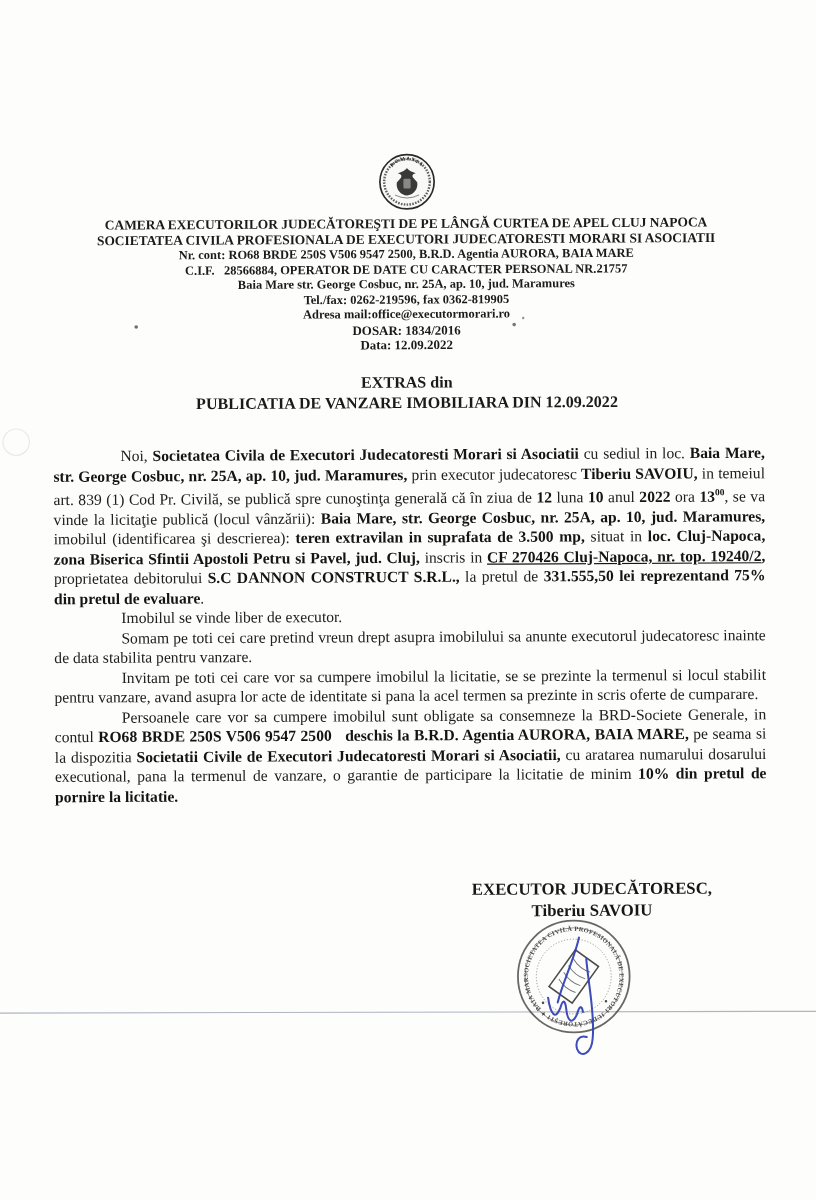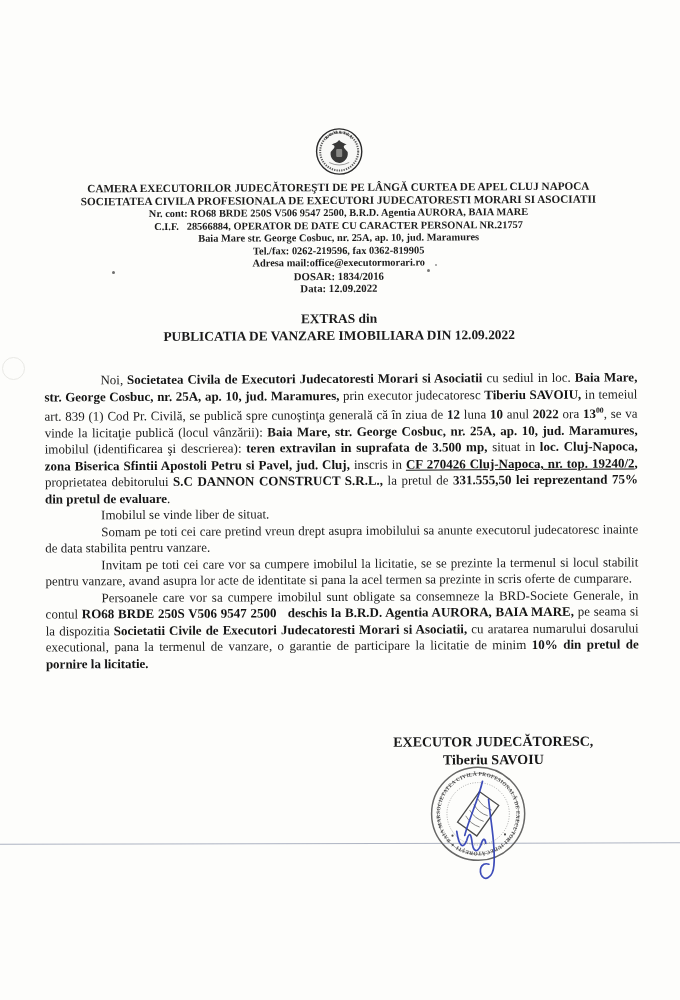--- a/index.html
+++ b/index.html
@@ -75,21 +75,21 @@
       <div class="h-md">Data: 12.09.2022</div>
     </div>
 
     <div class="title">
       <div>EXTRAS din</div>
       <div>PUBLICATIA DE VANZARE IMOBILIARA DIN 12.09.2022</div>
     </div>
 
     <div class="body">
       <p><span>Noi, </span><span class="b">Societatea Civila de Executori Judecatoresti Morari si Asociatii</span><span> cu sediul in loc. </span><span class="b">Baia Mare, str. George Cosbuc, nr. 25A, ap. 10, jud. Maramures,</span><span> prin executor judecatoresc </span><span class="b">Tiberiu SAVOIU,</span><span> in temeiul art. 839 (1) Cod Pr. Civilă, se publică spre cunoştinţa generală că în ziua de </span><span class="b">12</span><span> luna </span><span class="b">10</span><span> anul </span><span class="b">2022</span><span> ora </span><span class="b">13</span><span class="b sup">00</span><span>, se va vinde la licitaţie publică (locul vânzării): </span><span class="b">Baia Mare, str. George Cosbuc, nr. 25A, ap. 10, jud. Maramures,</span><span> imobilul (identificarea şi descrierea): </span><span class="b">teren extravilan in suprafata de 3.500 mp,</span><span> situat in </span><span class="b">loc. Cluj-Napoca, zona Biserica Sfintii Apostoli Petru si Pavel, jud. Cluj,</span><span> inscris in </span><span class="b u">CF 270426 Cluj-Napoca, nr. top. 19240/2</span><span class="b">,</span><span> proprietatea debitorului </span><span class="b">S.C DANNON CONSTRUCT S.R.L.,</span><span> la pretul de </span><span class="b">331.555,50 lei reprezentand 75% din pretul de evaluare</span><span>.</span></p>
-      <p><span>Imobilul se vinde liber de situat.</span></p>
+      <p><span>Imobilul se vinde liber de executor.</span></p>
       <p><span>Somam pe toti cei care pretind vreun drept asupra imobilului sa anunte executorul judecatoresc inainte de data stabilita pentru vanzare.</span></p>
       <p><span>Invitam pe toti cei care vor sa cumpere imobilul la licitatie, se se prezinte la termenul si locul stabilit pentru vanzare, avand asupra lor acte de identitate si pana la acel termen sa prezinte in scris oferte de cumparare.</span></p>
       <p><span>Persoanele care vor sa cumpere imobilul sunt obligate sa consemneze la BRD-Societe Generale, in contul </span><span class="b">RO68 BRDE 250S V506 9547 2500</span><span class="b">&nbsp;&nbsp; deschis la B.R.D. Agentia AURORA, BAIA MARE,</span><span> pe seama si la dispozitia </span><span class="b">Societatii Civile de Executori Judecatoresti Morari si Asociatii,</span><span> cu aratarea numarului dosarului executional, pana la termenul de vanzare, o garantie de participare la licitatie de minim </span><span class="b">10% din pretul de pornire la licitatie.</span></p>
     </div>
 
     <div class="sig">
       <div>EXECUTOR JUDECĂTORESC,</div>
       <div>Tiberiu SAVOIU</div>
     </div>
 

